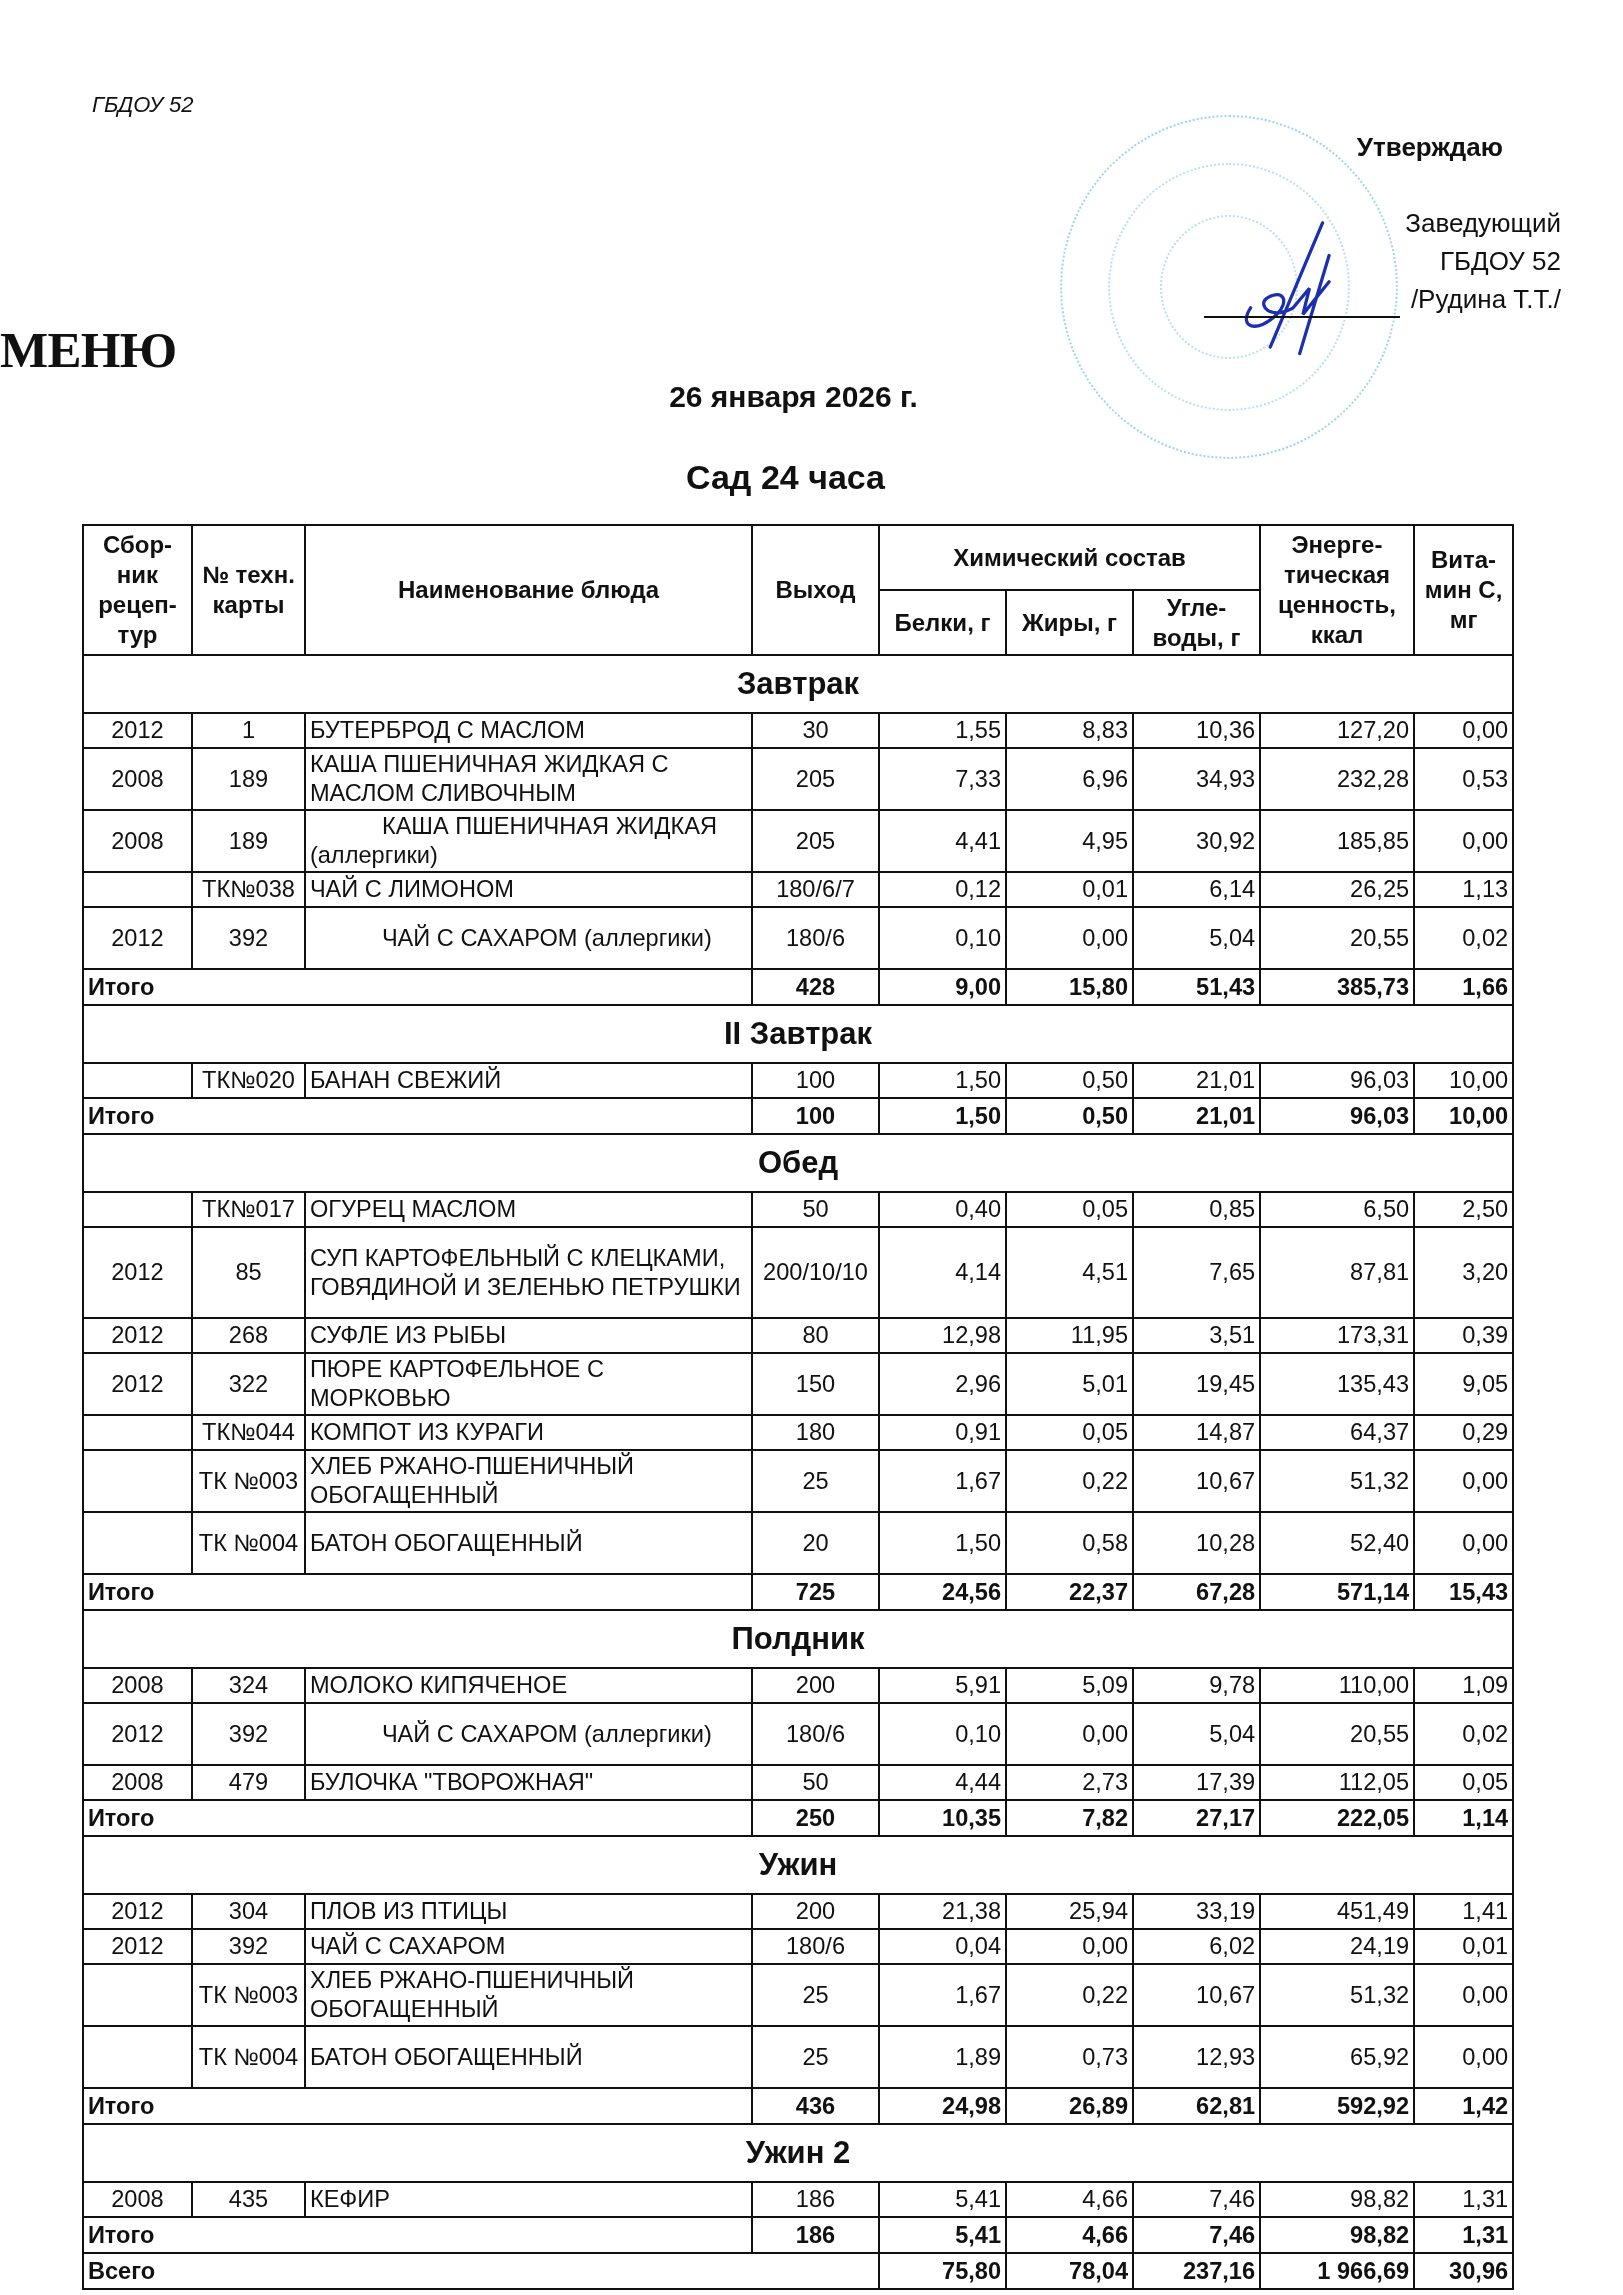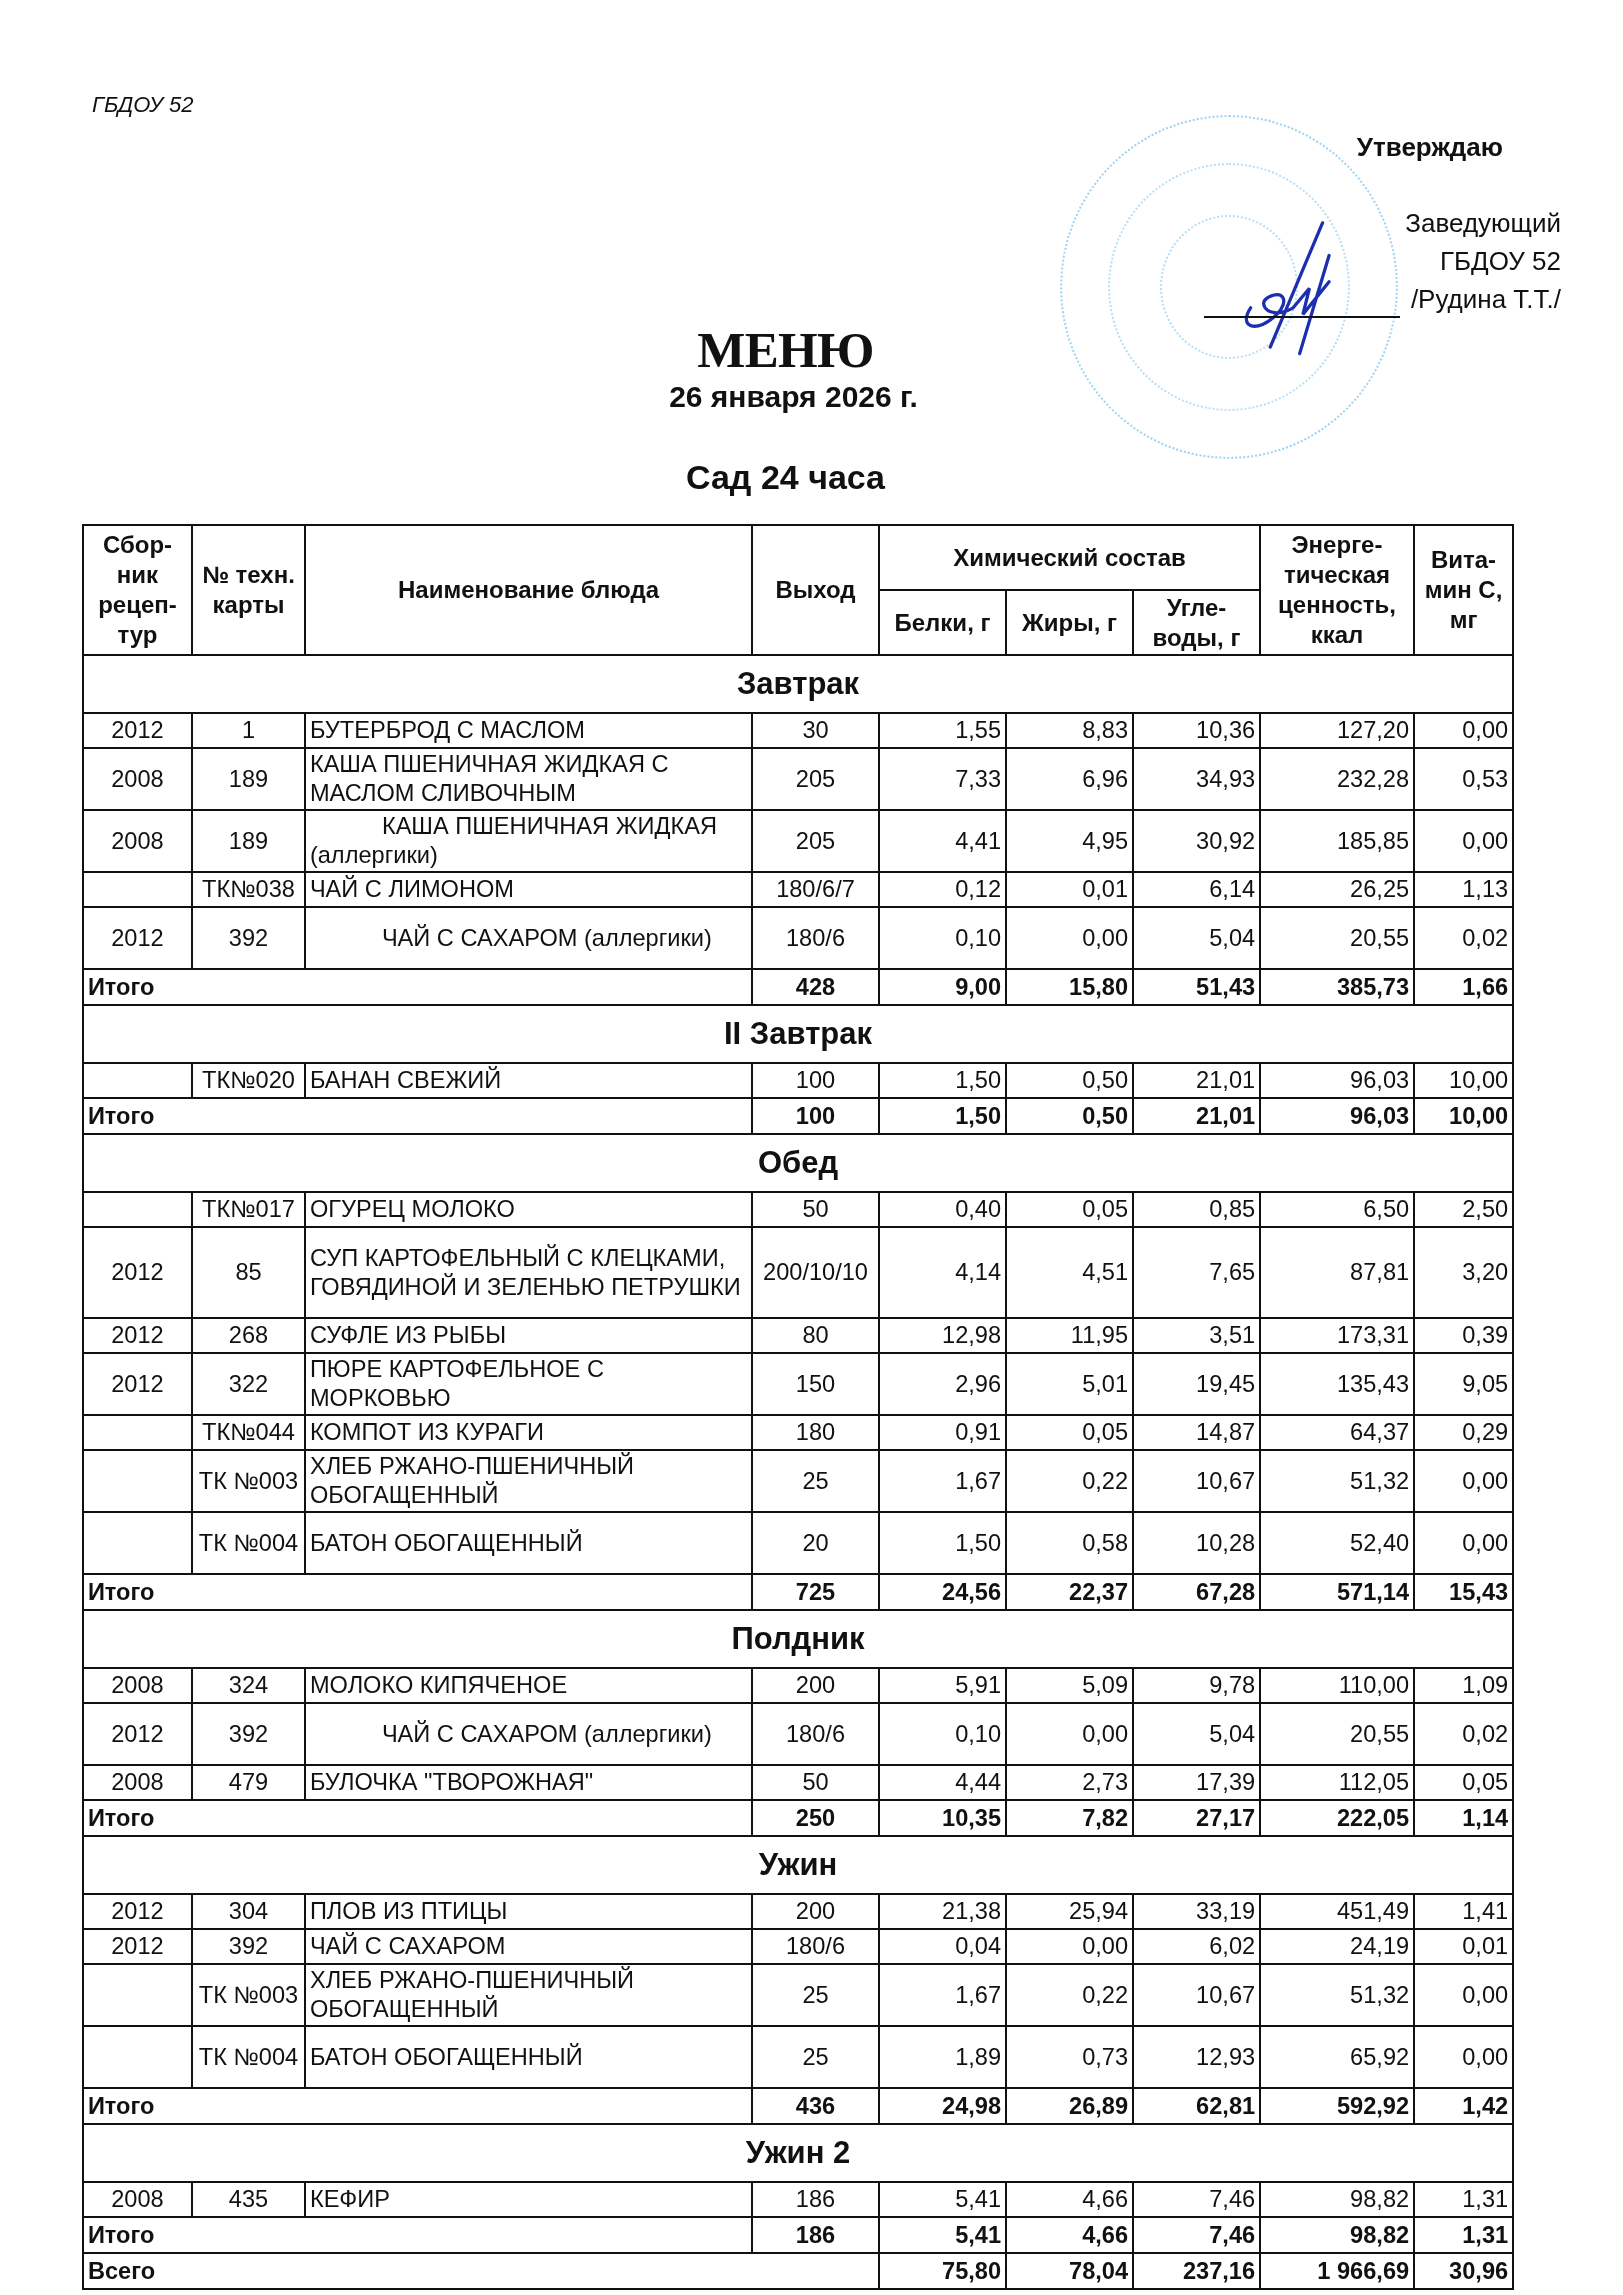--- a/index.html
+++ b/index.html
@@ -9,21 +9,21 @@
   .approve { position: absolute; right: 62px; top: 128px; text-align: right; font-size: 26px; line-height: 38px; }
   .approve .title { font-weight: bold; margin-bottom: 38px; margin-right: 58px; }
   .sign-line { position: absolute; left: 1204px; top: 316px; width: 196px; height: 0; border-top: 2.6px solid #111; }
   .stamp { position: absolute; left: 1060px; top: 115px; width: 334px; height: 340px; border-radius: 50%;
            border: 2.6px dotted #7cc4ee; opacity: .75; }
   .stamp::before { content: ""; position: absolute; left: 46px; top: 46px; right: 46px; bottom: 46px;
            border-radius: 50%; border: 2px dotted #9fd3f2; }
   .stamp::after { content: ""; position: absolute; left: 98px; top: 98px; right: 98px; bottom: 98px;
            border-radius: 50%; border: 2px dotted #9fd3f2; }
   .signature { position: absolute; left: 1231px; top: 216px; width: 170px; height: 151px; }
-  .menu-title { position: absolute; left: 0; width: 1571px; top: 321px; text-align: center;
+  .menu-title { position: absolute; left: 0; width: 1571px; top: 321px; text-align: left;
                 font-family: "Liberation Serif", "DejaVu Serif", serif; font-weight: bold; font-size: 51px; letter-spacing: -0.7px; }
   .menu-date { position: absolute; left: 8px; width: 1571px; top: 380px; text-align: center; font-weight: bold; font-size: 30px; }
   .menu-sub { position: absolute; left: 0; width: 1571px; top: 458px; text-align: center; font-weight: bold; font-size: 34px; }
 
   table.menu { position: absolute; left: 82px; top: 524px; width: 1430px; border-collapse: collapse; table-layout: fixed; font-size: 23.6px; }
   table.menu td, table.menu th { border: 2px solid #111; padding: 0 3.9px; }
   table.menu th { font-weight: bold; font-size: 24px; line-height: 30px; text-align: center; vertical-align: middle; }
   .c { text-align: center; }
   .r { text-align: right; }
   .name { text-align: left; line-height: 29px; border-radius: 9px; }
@@ -175,21 +175,21 @@
         <td class="r">21,01</td>
         <td class="r">96,03</td>
         <td class="r">10,00</td>
       </tr>
       <tr class="section">
         <td colspan="9">Обед</td>
       </tr>
       <tr class="row">
         <td class="c"></td>
         <td class="c">ТК№017</td>
-        <td class="name">ОГУРЕЦ МОЛОКО</td>
+        <td class="name">ОГУРЕЦ МАСЛОМ</td>
         <td class="c">50</td>
         <td class="r">0,40</td>
         <td class="r">0,05</td>
         <td class="r">0,85</td>
         <td class="r">6,50</td>
         <td class="r">2,50</td>
       </tr>
       <tr class="row3">
         <td class="c">2012</td>
         <td class="c">85</td>

